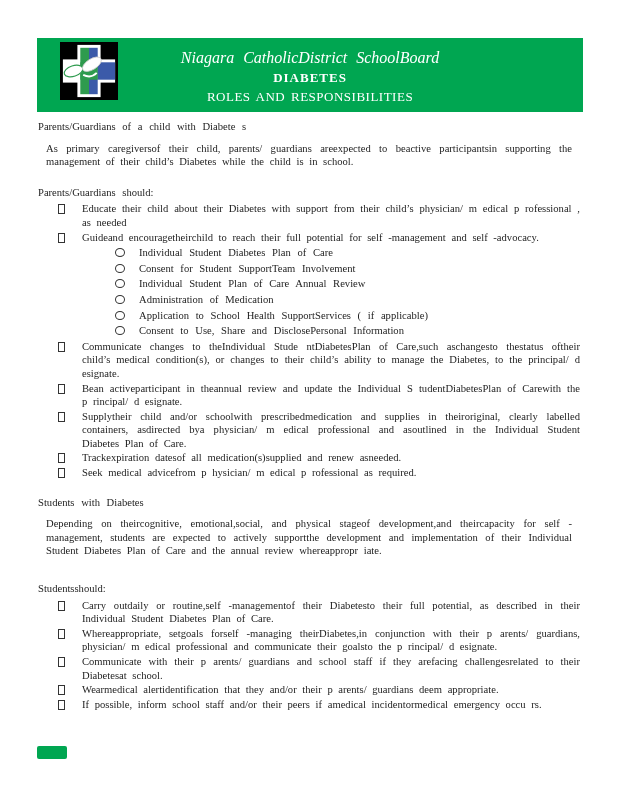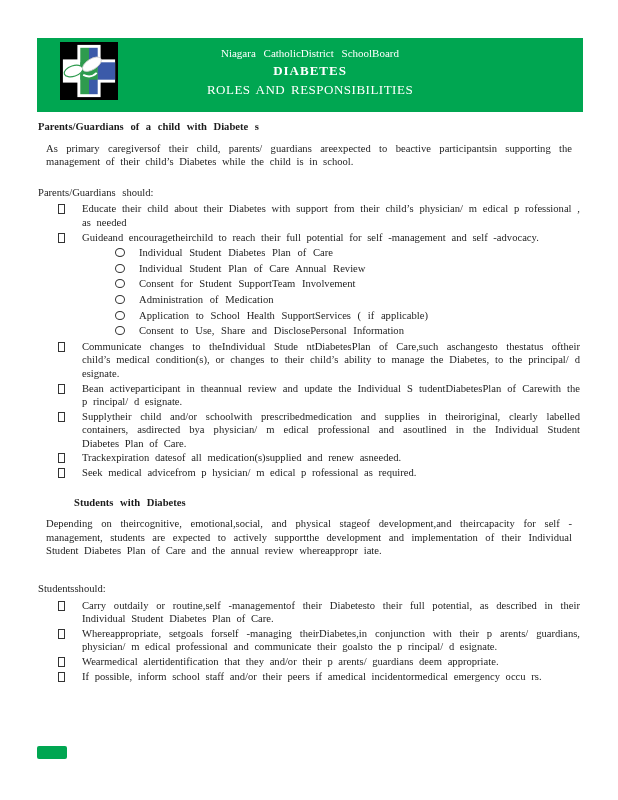--- a/index.html
+++ b/index.html
@@ -19,48 +19,48 @@
   }
   .banner-bg{position:absolute;inset:0;}
   .logo{
     position:absolute;left:23px;top:4px;
     width:58px;height:58px;
   }
   .banner-text{
     position:absolute;left:0;right:0;top:8px;
     text-align:center;color:#ffffff;line-height:1.45;
   }
-  .banner-org{font-size:11px;word-spacing:5px;}
+  .banner-org{font-size:16px;word-spacing:5px;font-style:italic;}
   .banner-title{font-size:13px;font-weight:bold;letter-spacing:1px;text-align:center;}
   .banner-sub{font-size:13px;letter-spacing:.5px;word-spacing:2px;}
   
   .content{
     position:absolute;left:38px;top:120px;width:542px;
     font-size:10.6px;line-height:13.6px;
   }
-  .h-bold{font-weight:bold;word-spacing:4px;}
+  .h-bold{font-weight:normal;word-spacing:4px;}
   .para{text-align:justify;word-spacing:3px;margin:8px;}
   .lead{margin-top:17px;word-spacing:4px;}
   .list{margin-top:3px;}
   .bullet{display:flex;margin:1px 0 1px 20px;}
   .bullet .mk{
     flex:0 0 auto;display:inline-block;
     width:5px;height:8px;border:1px solid #333;
     margin:2px 17px 0 0;
   }
   .bullet .tx{flex:1;text-align:justify;word-spacing:3px;}
   .subs{margin:1px 0 1px 77px;}
   .sub{display:flex;margin:2px 0;}
   .sub .mk{
     flex:0 0 auto;display:inline-block;
     width:8px;height:7px;border:1.6px solid #333;border-radius:50%;
     margin:2px 14px 0 0;
   }
   .sub .tx{flex:1;word-spacing:4px;}
-  .sec2-head{margin-top:16px;margin-left:36px;}
+  .sec2-head{margin-top:16px;}
   .lead2{margin-top:24px;word-spacing:2px;}
   
   .footer-mark{
     position:absolute;left:37px;top:746px;
     width:30px;height:13px;border-radius:2px;
   }
 </style>
 </head>
 <body>
 
@@ -103,25 +103,25 @@
         <span class="mk"></span>
         <div class="tx">Guideand encouragetheirchild to reach their full potential for self -management and self -advocacy.</div>
       </div>
       <div class="subs">
         <div class="sub">
           <span class="mk"></span>
           <div class="tx">Individual Student Diabetes Plan of Care</div>
         </div>
         <div class="sub">
           <span class="mk"></span>
-          <div class="tx">Individual Student Plan of Care Annual Review</div>
+          <div class="tx">Consent for Student SupportTeam Involvement</div>
         </div>
         <div class="sub">
           <span class="mk"></span>
-          <div class="tx">Consent for Student SupportTeam Involvement</div>
+          <div class="tx">Individual Student Plan of Care Annual Review</div>
         </div>
         <div class="sub">
           <span class="mk"></span>
           <div class="tx">Administration of Medication</div>
         </div>
         <div class="sub">
           <span class="mk"></span>
           <div class="tx">Application to School Health SupportServices ( if applicable)</div>
         </div>
         <div class="sub">
@@ -160,20 +160,24 @@
       <div class="bullet">
         <span class="mk"></span>
         <div class="tx">Carry outdaily or routine,self -managementof their Diabetesto their full potential, as described in their Individual Student Diabetes Plan of Care.</div>
       </div>
       <div class="bullet">
         <span class="mk"></span>
         <div class="tx">Whereappropriate, setgoals forself -managing theirDiabetes,in conjunction with their p arents/ guardians, physician/ m edical professional and communicate their goalsto the p rincipal/ d esignate.</div>
       </div>
       <div class="bullet">
         <span class="mk"></span>
+        <div class="tx">Communicate with their p arents/ guardians and school staff if they arefacing challengesrelated to their Diabetesat school.</div>
+      </div>
+      <div class="bullet">
+        <span class="mk"></span>
         <div class="tx">Wearmedical alertidentification that they and/or their p arents/ guardians deem appropriate.</div>
       </div>
       <div class="bullet">
         <span class="mk"></span>
         <div class="tx">If possible, inform school staff and/or their peers if amedical incidentormedical emergency occu rs.</div>
       </div>
     </div>
 
   </div>
 

